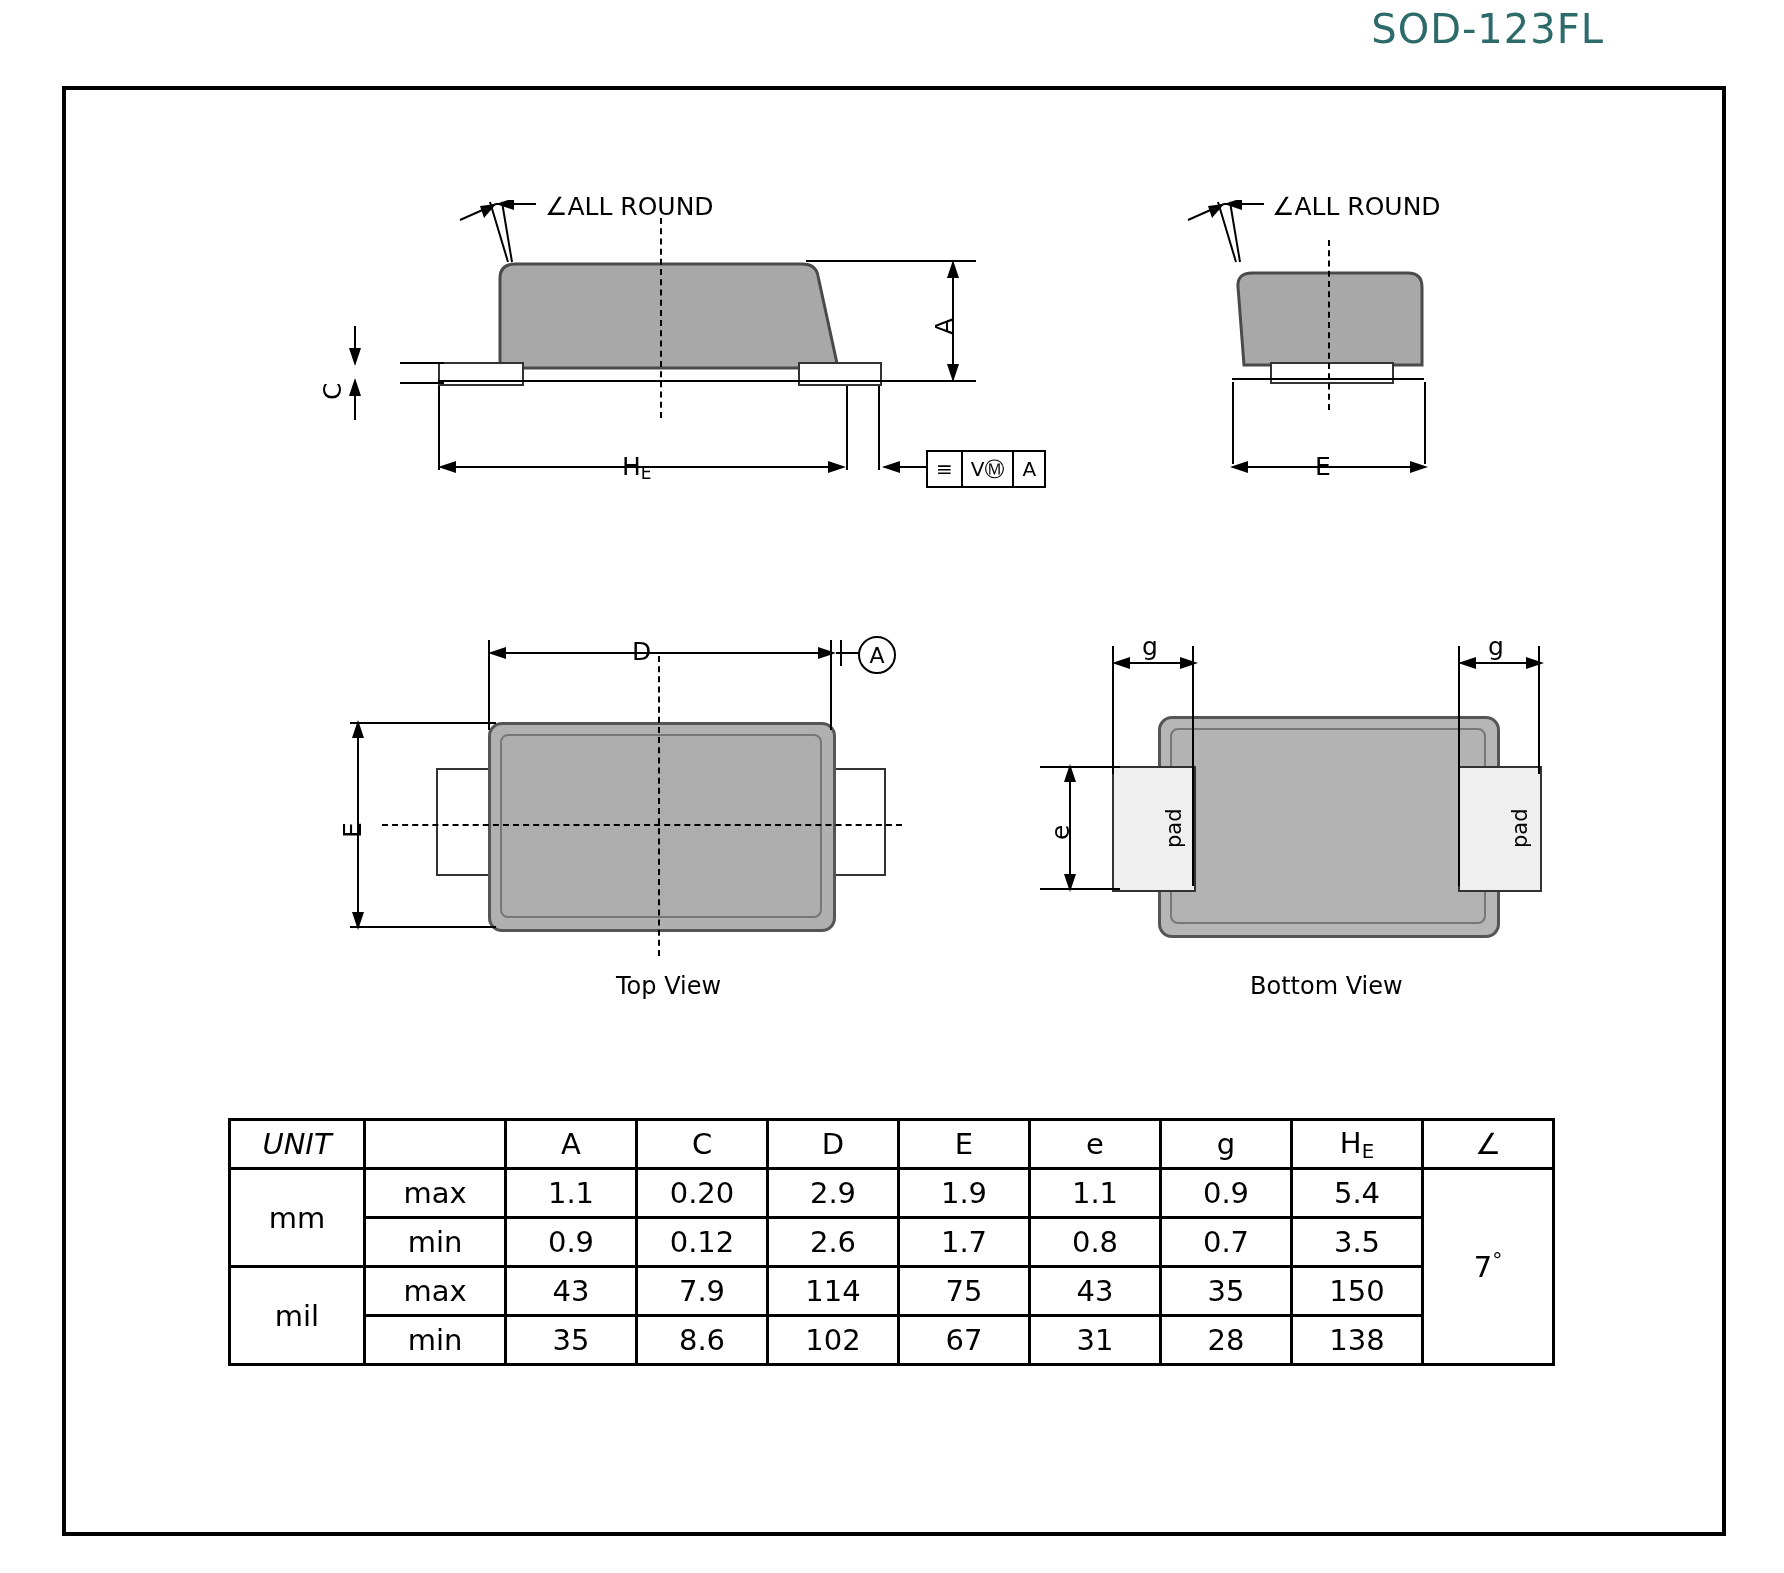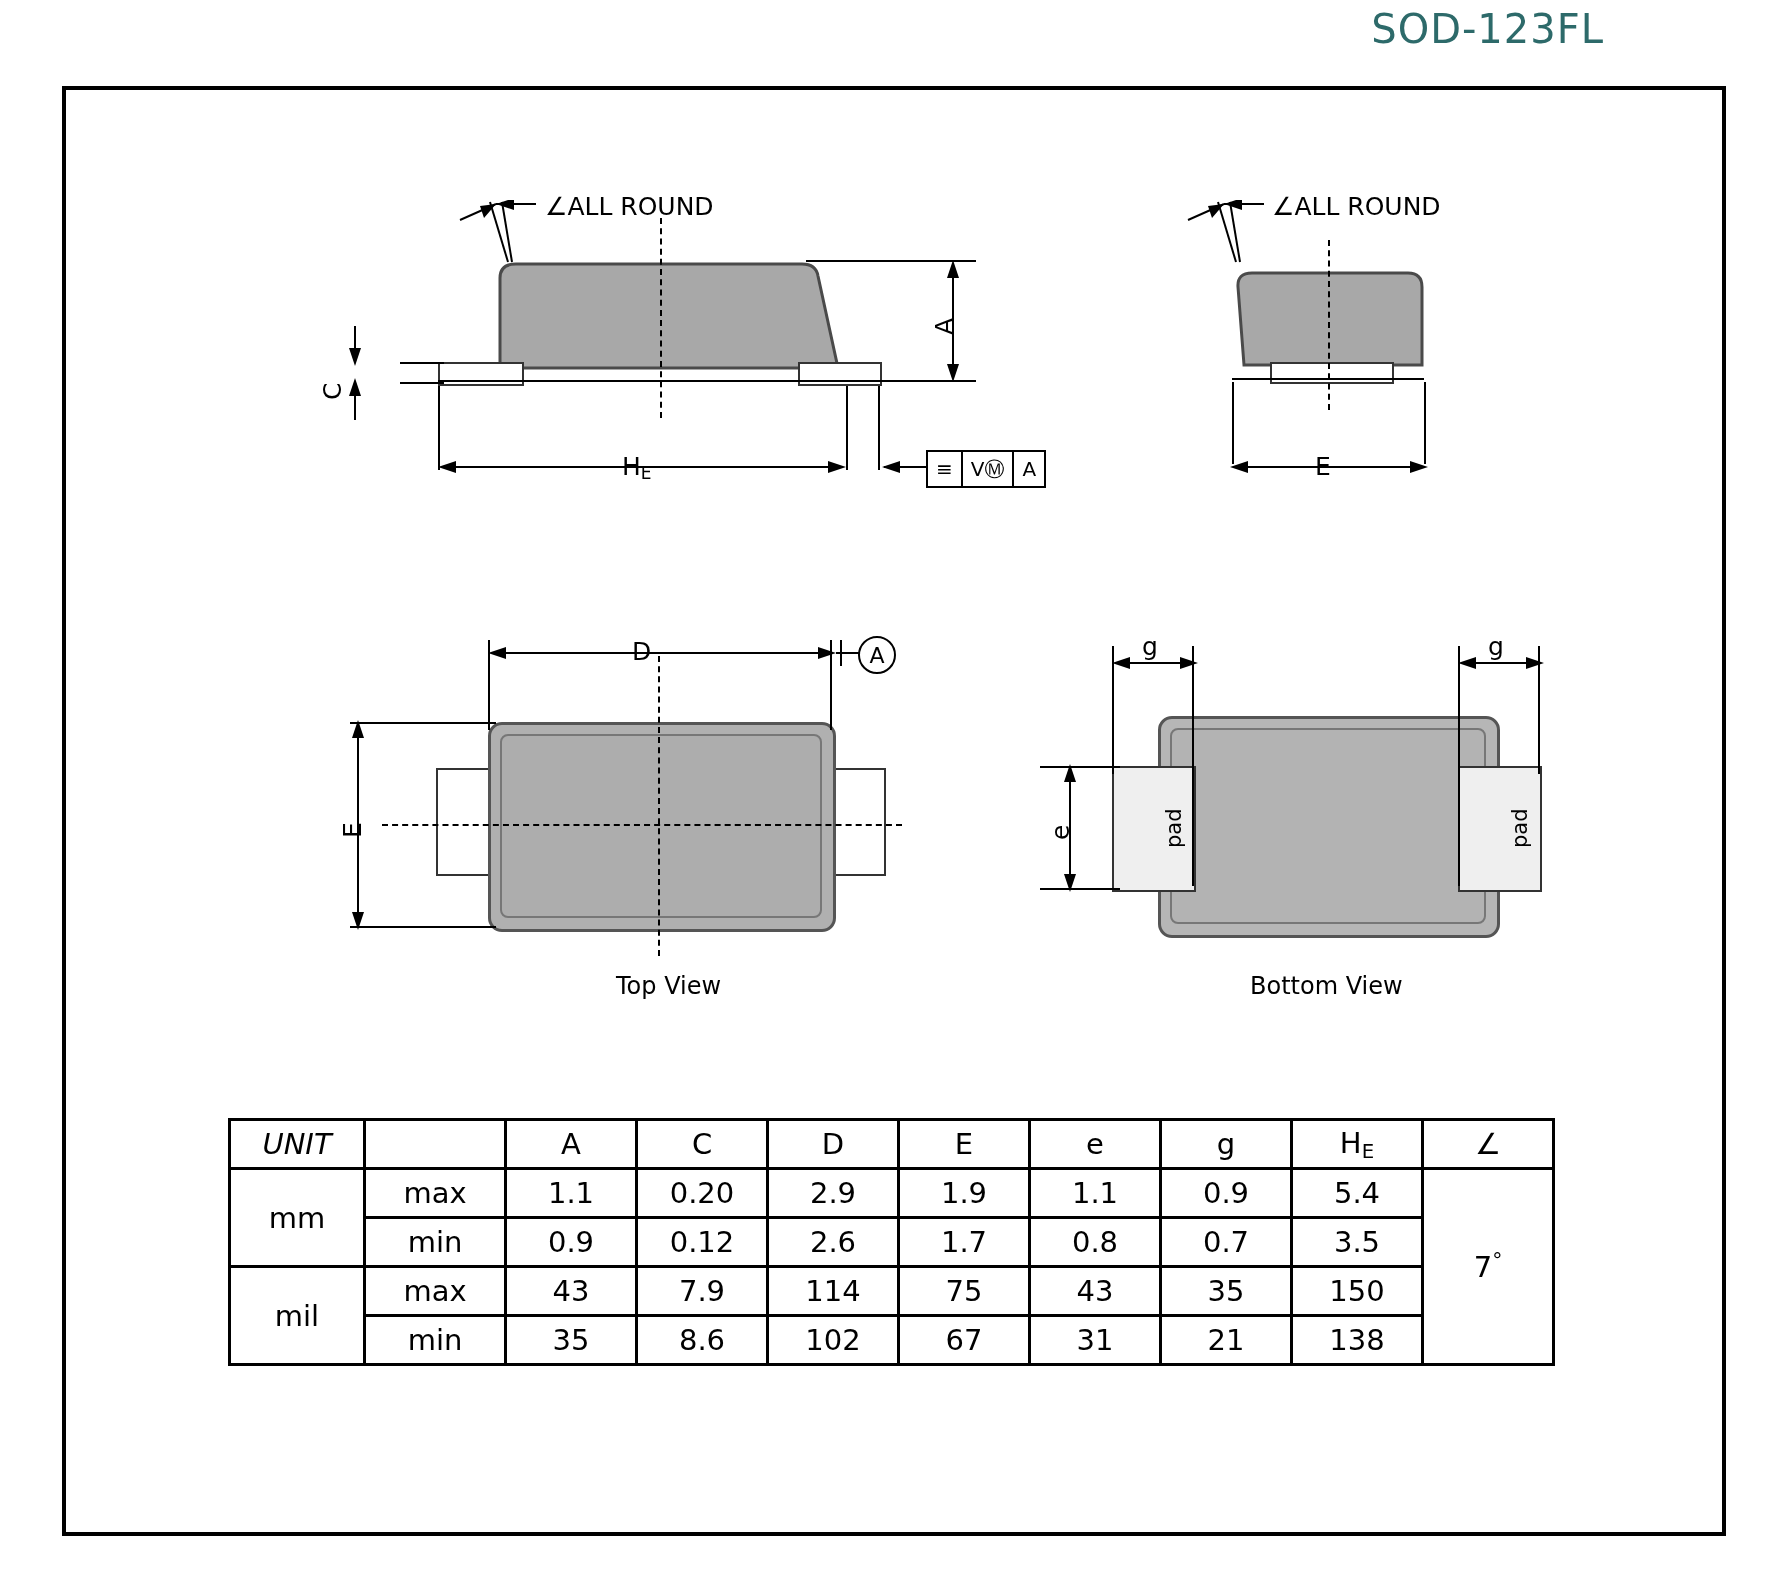--- a/index.html
+++ b/index.html
@@ -385,19 +385,19 @@
       <td>35</td>
       <td>150</td>
     </tr>
     <tr>
       <td>min</td>
       <td>35</td>
       <td>8.6</td>
       <td>102</td>
       <td>67</td>
       <td>31</td>
-      <td>21</td>
+      <td>28</td>
       <td>138</td>
     </tr>
   </tbody>
     </table>
 
 </div>
 
 </body></html>

